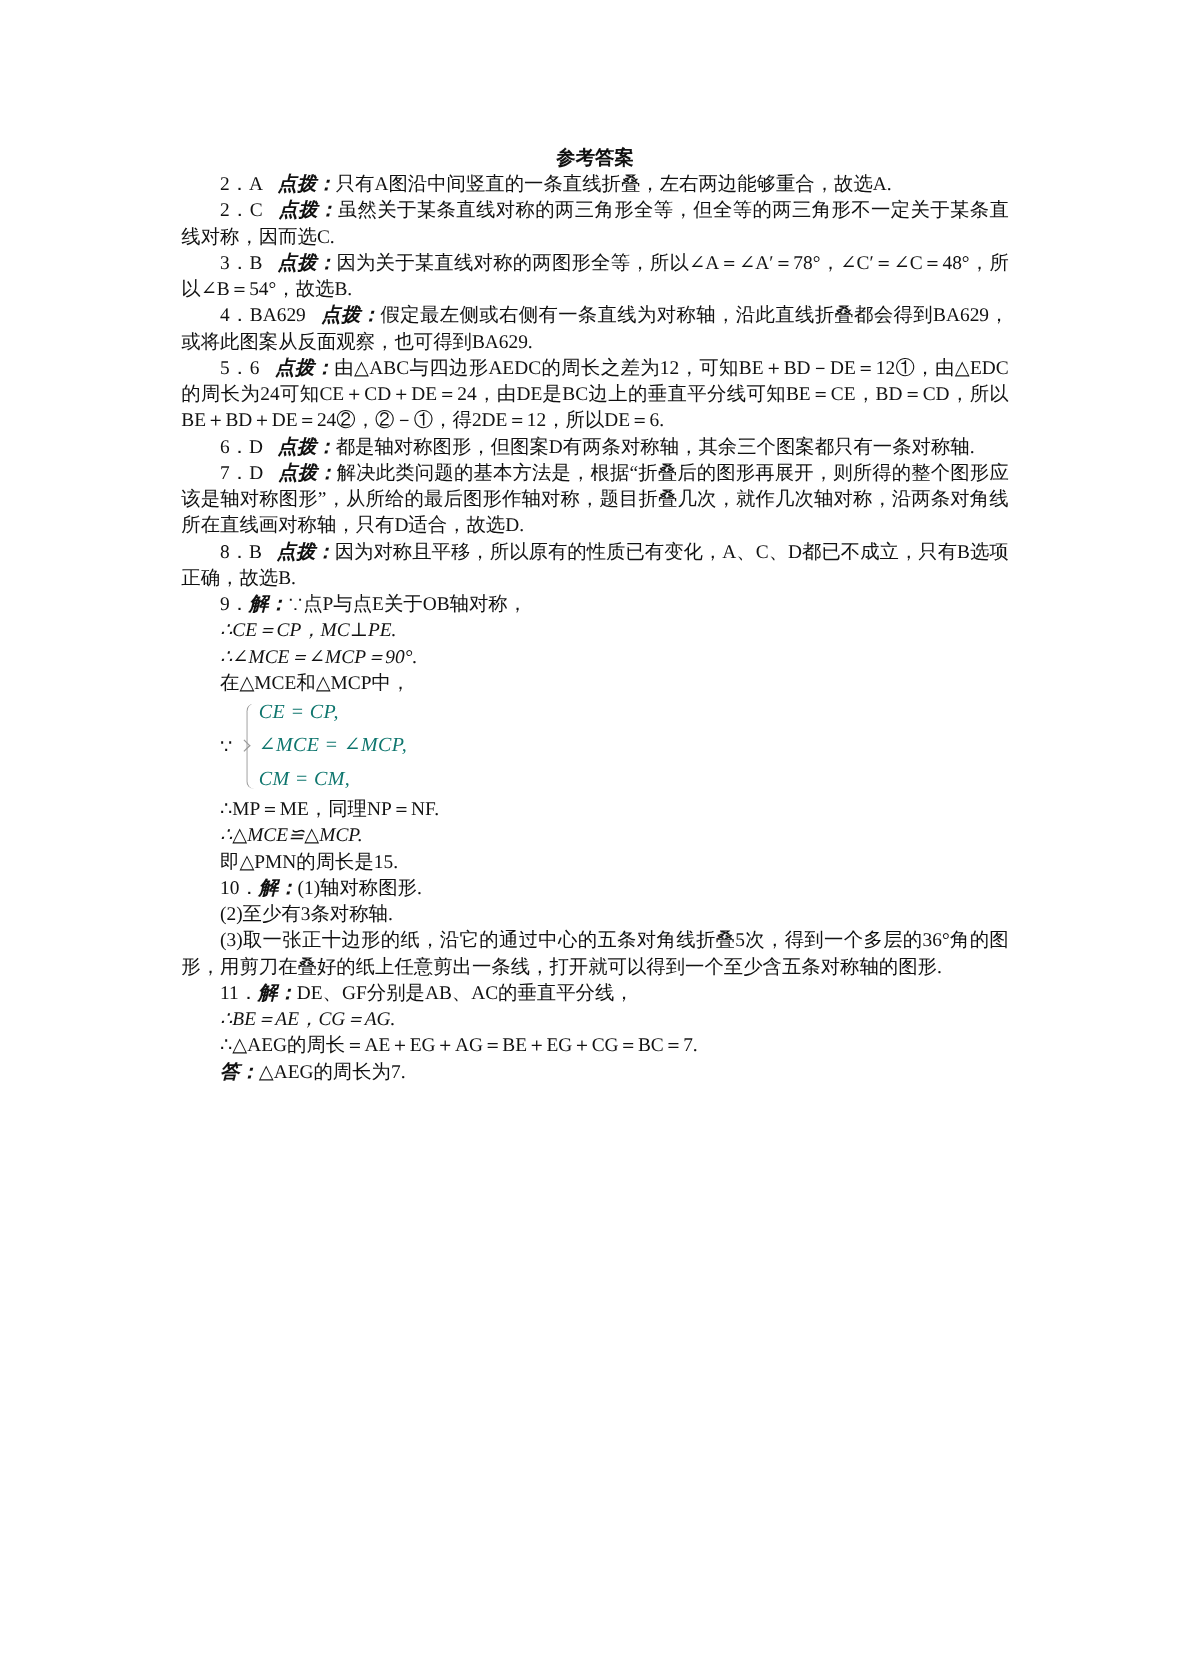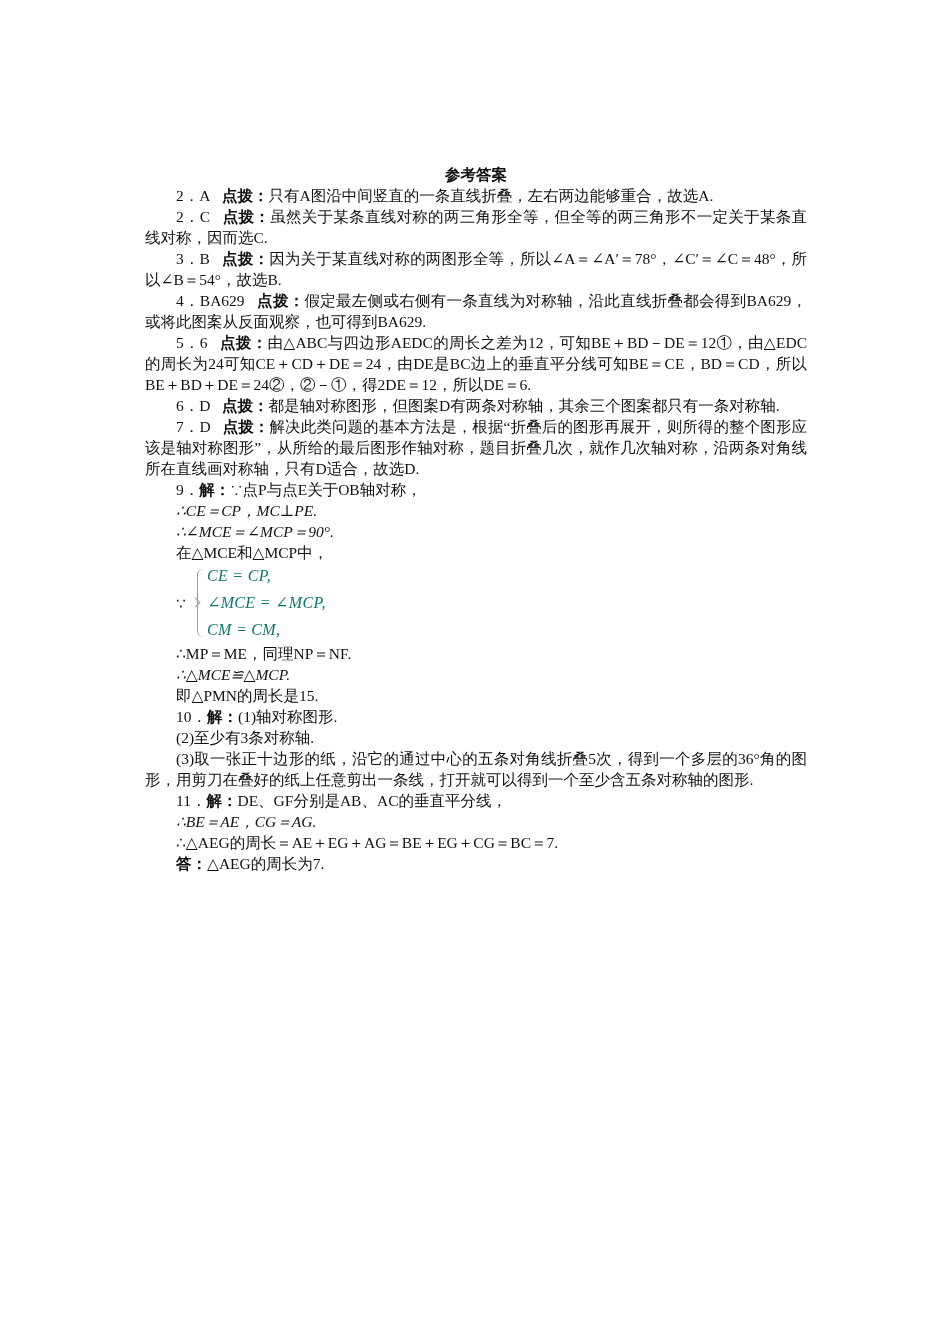--- a/index.html
+++ b/index.html
@@ -1,23 +1,23 @@
 <!DOCTYPE html>
 <html><head>
 <meta charset="utf-8">
 <style>
   html, body { margin:0; padding:0; background:#ffffff; }
   body { width:950px; height:1344px; position:relative; overflow:hidden;
          font-family:"Liberation Serif","DejaVu Serif",serif; color:#111; }
   .page { position:absolute; left:145px; top:116px; width:662px;
-          font-size:15.5px; line-height:21px;margin-top:48px; }
+          font-size:15.5px; line-height:21px; }
   .title { text-align:center; font-weight:bold; font-size:15.5px; height:21px; }
   .p { text-indent:31px; text-align:justify; text-align-last:left; }
   .p.ni { text-indent:0; padding-left:31px; }
-  .b { font-weight:bold; }
+  .b { font-weight:bold;font-style:italic; }
   i, .i { font-style:italic; }
   .sys { position:relative; padding-left:31px; height:78px; margin:2px 0 0 0; }
   .sys .because { position:absolute; left:31px; top:28px; font-size:15.5px; }
   .sys .brace { position:absolute; left:52px; top:4px; width:8px; height:68px;
                 border-left:1.2px solid #999; border-radius:6px 0 0 6px; }
   .sys .brace:after { content:""; position:absolute; left:-6px; top:30px; width:6px; height:6px;
                       border-right:1.2px solid #999; border-bottom:1.2px solid #999; transform:rotate(-45deg); }
   .sys .eq { position:absolute; left:62px; font-style:italic; color:#0f766e; font-size:16px; letter-spacing:0.3px; }
   .sys .e1 { top:0; } .sys .e2 { top:27px; } .sys .e3 { top:54px; }
 </style>
@@ -27,20 +27,21 @@
 <div class="page">
   <div class="title">参考答案</div>
 
   <div class="p"><span>2．A</span>&nbsp;&nbsp;&nbsp;<span class="b">点拨：</span><span>只有A图沿中间竖直的一条直线折叠，左右两边能够重合，故选A.</span></div>
   <div class="p"><span>2．C</span>&nbsp;&nbsp;&nbsp;<span class="b">点拨：</span><span>虽然关于某条直线对称的两三角形全等，但全等的两三角形不一定关于某条直线对称，因而选C.</span></div>
   <div class="p"><span>3．B</span>&nbsp;&nbsp;&nbsp;<span class="b">点拨：</span><span>因为关于某直线对称的两图形全等，所以∠A＝∠A′＝78°，∠C′＝∠C＝48°，所以∠B＝54°，故选B.</span></div>
   <div class="p"><span>4．BA629</span>&nbsp;&nbsp;&nbsp;<span class="b">点拨：</span><span>假定最左侧或右侧有一条直线为对称轴，沿此直线折叠都会得到BA629，或将此图案从反面观察，也可得到BA629.</span></div>
   <div class="p"><span>5．6</span>&nbsp;&nbsp;&nbsp;<span class="b">点拨：</span><span>由△ABC与四边形AEDC的周长之差为12，可知BE＋BD－DE＝12①，由△EDC的周长为24可知CE＋CD＋DE＝24，由DE是BC边上的垂直平分线可知BE＝CE，BD＝CD，所以BE＋BD＋DE＝24②，②－①，得2DE＝12，所以DE＝6.</span></div>
   <div class="p"><span>6．D</span>&nbsp;&nbsp;&nbsp;<span class="b">点拨：</span><span>都是轴对称图形，但图案D有两条对称轴，其余三个图案都只有一条对称轴.</span></div>
   <div class="p"><span>7．D</span>&nbsp;&nbsp;&nbsp;<span class="b">点拨：</span><span>解决此类问题的基本方法是，根据“折叠后的图形再展开，则所得的整个图形应该是轴对称图形”，从所给的最后图形作轴对称，题目折叠几次，就作几次轴对称，沿两条对角线所在直线画对称轴，只有D适合，故选D.</span></div>
+  <div class="p"><span>8．B</span>&nbsp;&nbsp;&nbsp;<span class="b">点拨：</span><span>因为对称且平移，所以原有的性质已有变化，A、C、D都已不成立，只有B选项正确，故选B.</span></div>
 
   <div class="p"><span>9．</span><span class="b">解：</span><span>∵点P与点E关于OB轴对称，</span></div>
   <div class="p ni i">∴CE＝CP，MC⊥PE.</div>
   <div class="p ni i">∴∠MCE＝∠MCP＝90°.</div>
   <div class="p ni">在△MCE和△MCP中，</div>
   <div class="sys">
     <span class="because">∵</span>
     <span class="brace"></span>
     <span class="eq e1">CE = CP,</span>
     <span class="eq e2">∠MCE = ∠MCP,</span>

